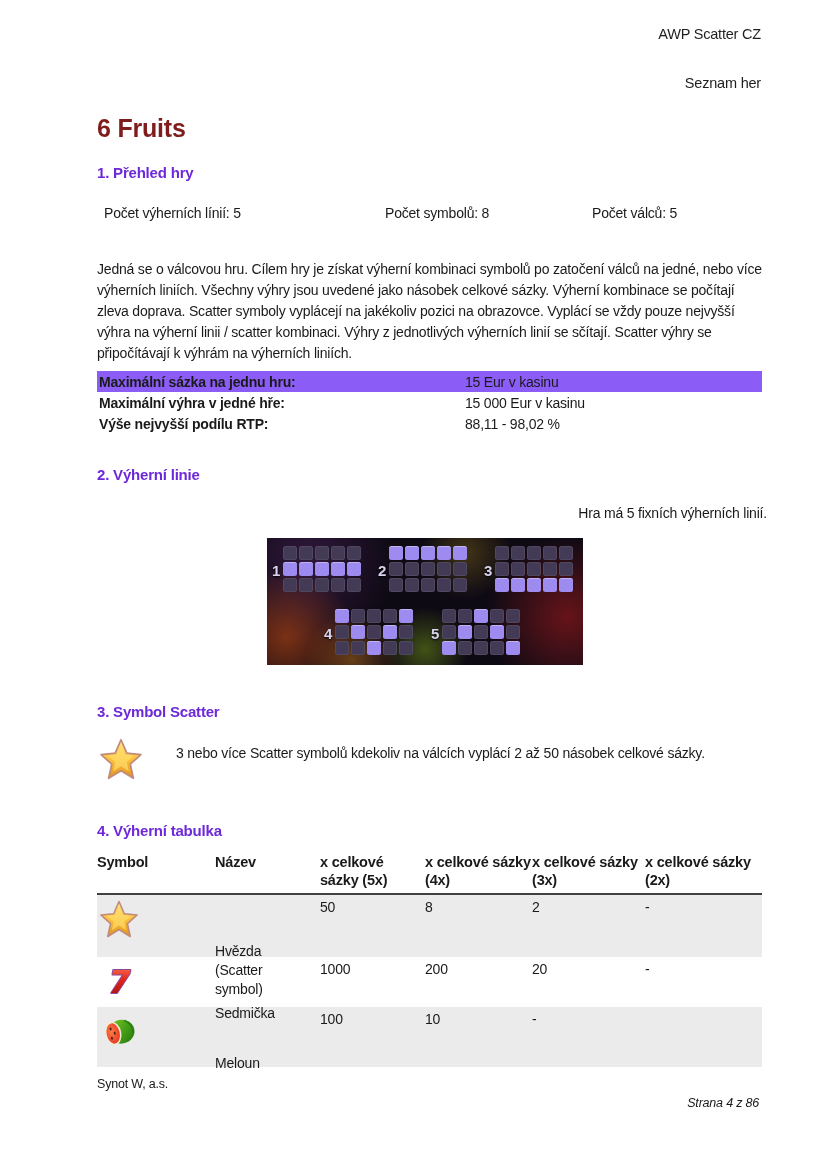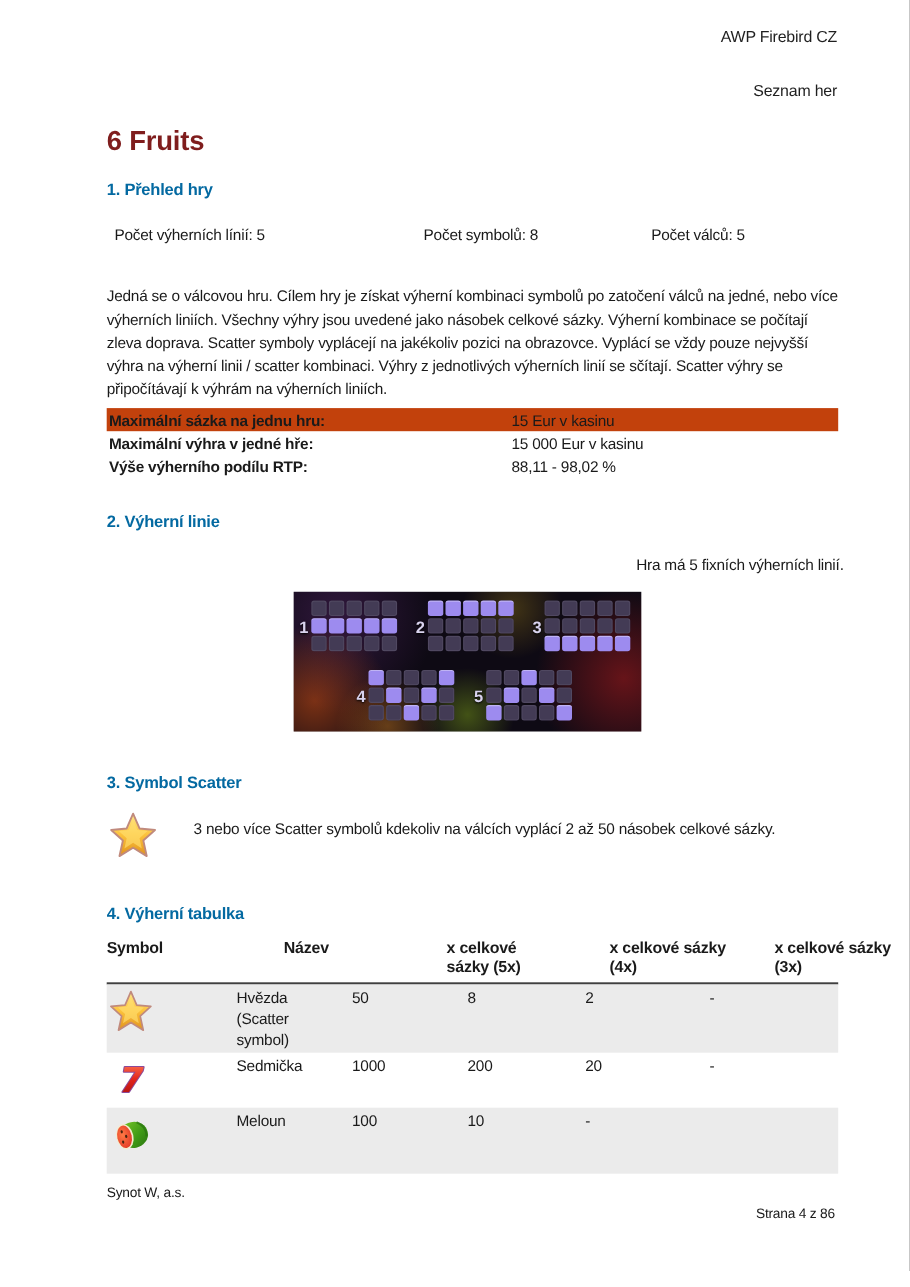--- a/index.html
+++ b/index.html
@@ -8,32 +8,32 @@
   .page {
     position:relative; width:827px; height:1170px; background:#ffffff;
     margin:0 auto; overflow:hidden; color:#1a1a1a;
     letter-spacing:-0.2px;
   }
   
   .doc-header { position:absolute; top:26px; right:66px; text-align:right; font-size:14.5px; color:#1f1f1f; }
   .doc-header div + div { margin-top:33px; }
   
   .title { position:absolute; top:114px; left:97px; font-size:25px; font-weight:bold; color:#7f1d1d; }
-  .sec-heading { position:absolute; left:97px; font-size:15px; font-weight:bold; color:#0369a1; }
+  .sec-heading { position:absolute; left:97px; font-size:15px; font-weight:bold; color:#6d28d9; }
   
   .stat { position:absolute; top:205px; font-size:14px; }
   .stat.s0 { left:104px; }
   .stat.s1 { left:385px; }
   .stat.s2 { left:592px; }
   
   .paragraph { position:absolute; top:259px; left:97px; width:670px; font-size:14px; line-height:21px; text-align:left; }
   
   .info-table { position:absolute; top:371px; left:97px; width:665px; font-size:14px; }
   .info-row { display:flex; height:21px; align-items:center; }
-  .info-row.shaded { background:#c2410c; }
+  .info-row.shaded { background:#8b5cf6; }
   .info-label { font-weight:bold; width:368px; padding-left:2px; }
   .info-value { }
   
   .winlines {
     position:absolute; top:538px; left:267px; width:316px; height:127px;
     background:
       radial-gradient(circle at 6% 78%, rgba(210,80,20,.55) 0%, rgba(210,80,20,0) 22%),
       radial-gradient(circle at 27% 96%, rgba(235,140,30,.40) 0%, rgba(235,140,30,0) 18%),
       radial-gradient(circle at 50% 88%, rgba(130,170,25,.45) 0%, rgba(130,170,25,0) 22%),
       radial-gradient(circle at 63% 12%, rgba(160,130,25,.35) 0%, rgba(160,130,25,0) 20%),
@@ -45,40 +45,40 @@
   .wl-grid { position:absolute; display:grid; grid-template-columns:repeat(5,14px); grid-auto-rows:14px; gap:2px; }
   .wl-cell { background:var(--cell,#433b55); border-radius:2.5px; box-shadow:inset 0 0 0 1px rgba(255,255,255,0.07); }
   .wl-cell.hl { background:var(--hl,#9d8bef); box-shadow:inset 0 1px 0 rgba(255,255,255,.35); }
   .wl-num { position:absolute; color:#d9d3ee; font-weight:bold; font-size:15px; text-shadow:0 1px 2px #000; }
   
   .scatter-icon { position:absolute; top:736px; left:99px; }
   .scatter-text { position:absolute; top:745px; left:176px; font-size:14px; }
   
   .paytable { position:absolute; top:853px; left:97px; width:665px; font-size:14px; }
   .pt-grid { display:grid; grid-template-columns:118px 105px 105px 107px 113px 117px; }
-  .pt-head { font-weight:bold; font-size:14.5px; border-bottom:2px solid #404040; padding-bottom:4px;gap:43px; }
+  .pt-head { font-weight:bold; font-size:14.5px; border-bottom:2px solid #404040; padding-bottom:4px; }
   .pt-head .cell { line-height:18px; }
   .pt-row .cell { padding-top:3px; line-height:19px; }
   .pt-row.shaded { background:#ebebeb; }
   .pt-row.r0 { height:62px; }
   .pt-row.r1 { height:50px; }
   .pt-row.r2 { height:60px; }
-  .pt-row .name { width:92px; }
+  .pt-row .name { width:92px;margin-top:44px; }
   .sym-cell { padding-left:2px; }
   
   .footer-company { position:absolute; top:1077px; left:97px; font-size:12.5px; }
-  .footer-page { position:absolute; top:1096px; right:68px; font-size:12.5px; }
+  .footer-page { position:absolute; top:1096px; right:68px; font-size:12.5px;font-style:italic; }
 </style>
 </head>
 <body>
 
 <div class="page">
 
   <div class="doc-header">
-    <div>AWP Firebird CZ</div>
+    <div>AWP Scatter CZ</div>
     <div>Seznam her</div>
   </div>
 
   <div class="title">6 Fruits</div>
 
   <div class="sec-heading" style="top:164px;">1. Přehled hry</div>
   <span class="stat s0">Počet výherních línií: 5</span>
   <span class="stat s1">Počet symbolů: 8</span>
   <span class="stat s2">Počet válců: 5</span>
   <p class="paragraph">Jedná se o válcovou hru. Cílem hry je získat výherní kombinaci symbolů po zatočení válců na jedné, nebo více výherních liniích. Všechny výhry jsou uvedené jako násobek celkové sázky. Výherní kombinace se počítají zleva doprava. Scatter symboly vyplácejí na jakékoliv pozici na obrazovce. Vyplácí se vždy pouze nejvyšší výhra na výherní linii / scatter kombinaci. Výhry z jednotlivých výherních linií se sčítají. Scatter výhry se připočítávají k výhrám na výherních liniích.</p>
@@ -86,21 +86,21 @@
   <div class="info-table">
     <div class="info-row shaded">
       <span class="info-label">Maximální sázka na jednu hru:</span>
       <span class="info-value">15 Eur v kasinu</span>
     </div>
     <div class="info-row">
       <span class="info-label">Maximální výhra v jedné hře:</span>
       <span class="info-value">15 000 Eur v kasinu</span>
     </div>
     <div class="info-row">
-      <span class="info-label">Výše výherního podílu RTP:</span>
+      <span class="info-label">Výše nejvyšší podílu RTP:</span>
       <span class="info-value">88,11 - 98,02 %</span>
     </div>
   </div>
 
   <div class="sec-heading" style="top:466px;">2. Výherní linie</div>
   <div class="paragraph" style="top:503px; position:absolute;text-align:right;">Hra má 5 fixních výherních linií.</div>
   <div class="winlines" style="--hl: #9d8bef; --cell: #433b55;">
       <div class="wl-num" style="left: 5px; top: 24px;">1</div>
       <div class="wl-grid" style="left: 16px; top: 8px;">
         <div class="wl-cell"></div>

